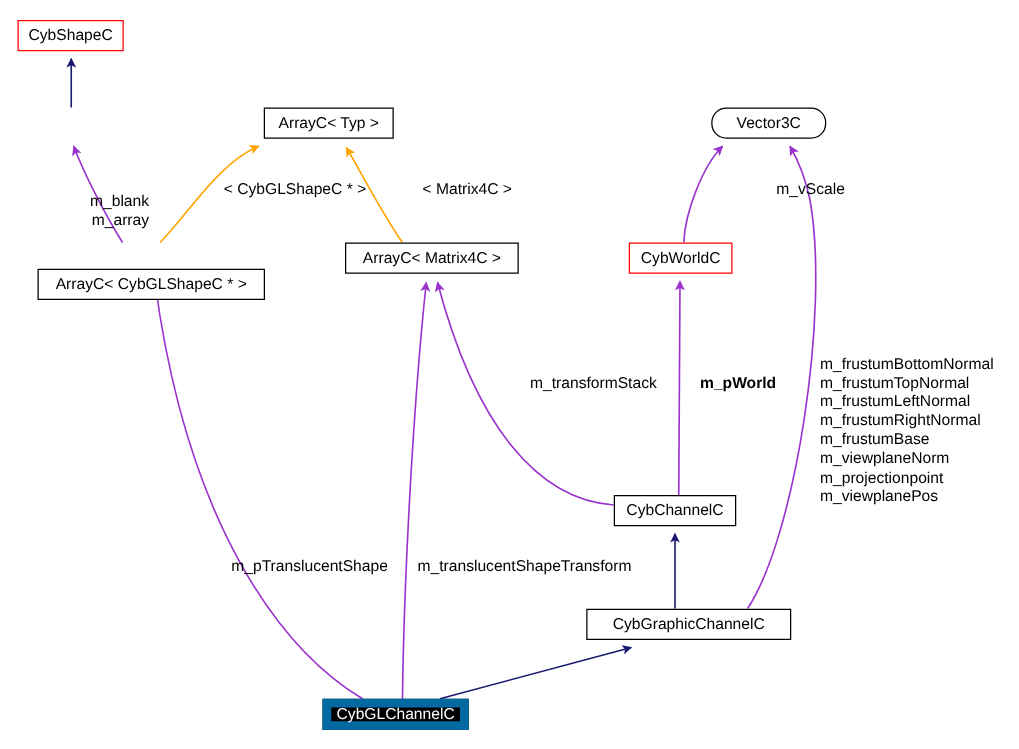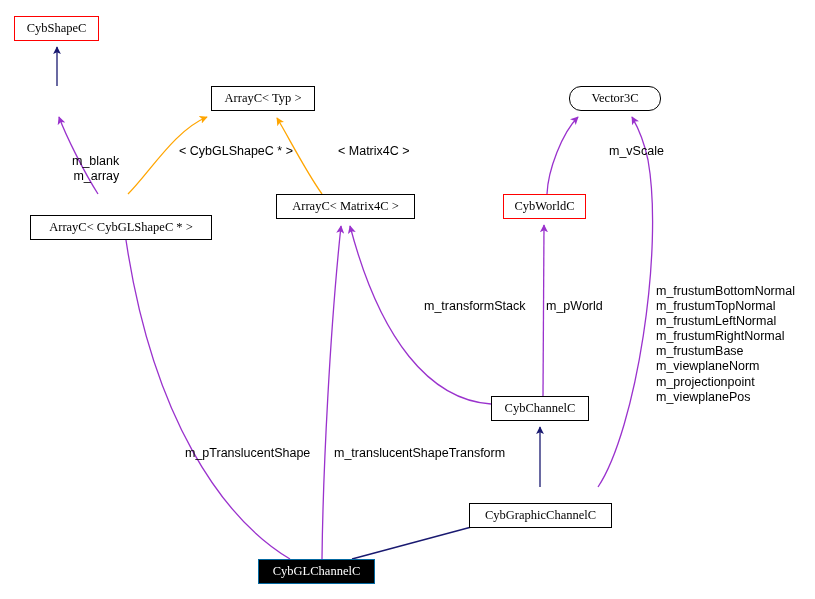--- a/index.html
+++ b/index.html
@@ -24,27 +24,26 @@
     border:1px solid #000000;
     background:#ffffff;
     color:#000000;
     font-size:12.5px;
     line-height:1;
     display:flex;
     align-items:center;
     justify-content:center;
     white-space:nowrap;
     letter-spacing:0px;
-    font-family:Liberation Serif, serif;
   }
   .node.red{border:1px solid #ff0000;}
   .node.current{
     background:#000000;
     color:#ffffff;
-    border:1px solid #0369a1;
+    border:7px solid #0369a1;
   }
   .elabel{
     position:absolute;
     font-size:12.5px;
     line-height:13.6px;
     color:#000000;
     white-space:nowrap;
     text-align:center;
   }
   .elabel.multi{line-height:15.1px;}
@@ -116,39 +115,39 @@
   </div>
 
   <div class="node red" style="left:503px;top:194px;width:83px;height:25px;">
     <span>CybWorldC</span>
   </div>
 
   <div class="node" style="left:491px;top:396px;width:98px;height:25px;">
     <span>CybChannelC</span>
   </div>
 
-  <div class="node" style="left:469px;top:487px;width:143px;height:25px;margin-top:16px;">
+  <div class="node" style="left:469px;top:487px;width:164px;height:25px;">
     <span>CybGraphicChannelC</span>
   </div>
 
   <div class="node current" style="left:258px;top:559px;width:117px;height:25px;">
     <span>CybGLChannelC</span>
   </div>
 
   <div class="elabel multi" style="left:72px;top:154px;text-align:right;">m_blank<br>m_array</div>
 
   <div class="elabel" style="left:179px;top:145px;">&lt; CybGLShapeC * &gt;</div>
 
   <div class="elabel" style="left:338px;top:145px;">&lt; Matrix4C &gt;</div>
 
-  <div class="elabel" style="left:576px;top:145px;padding-left:33px;">m_vScale</div>
+  <div class="elabel" style="left:588px;top:145px;padding-left:33px;">m_vScale</div>
 
   <div class="elabel" style="left:424px;top:300px;">m_transformStack</div>
 
-  <div class="elabel" style="left:546px;top:300px;">m_pWorld</div>
+  <div class="elabel" style="left:560px;top:300px;font-weight:bold;">m_pWorld</div>
 
   <div class="elabel multi" style="left:656px;top:244px;text-align:left;margin-top:40px;">m_frustumBottomNormal<br>m_frustumTopNormal<br>m_frustumLeftNormal<br>m_frustumRightNormal<br>m_frustumBase<br>m_viewplaneNorm<br>m_projectionpoint<br>m_viewplanePos</div>
 
   <div class="elabel" style="left:185px;top:447px;">m_pTranslucentShape</div>
 
   <div class="elabel" style="left:334px;top:447px;">m_translucentShapeTransform</div>
 
 </div>
 
 </body></html>

